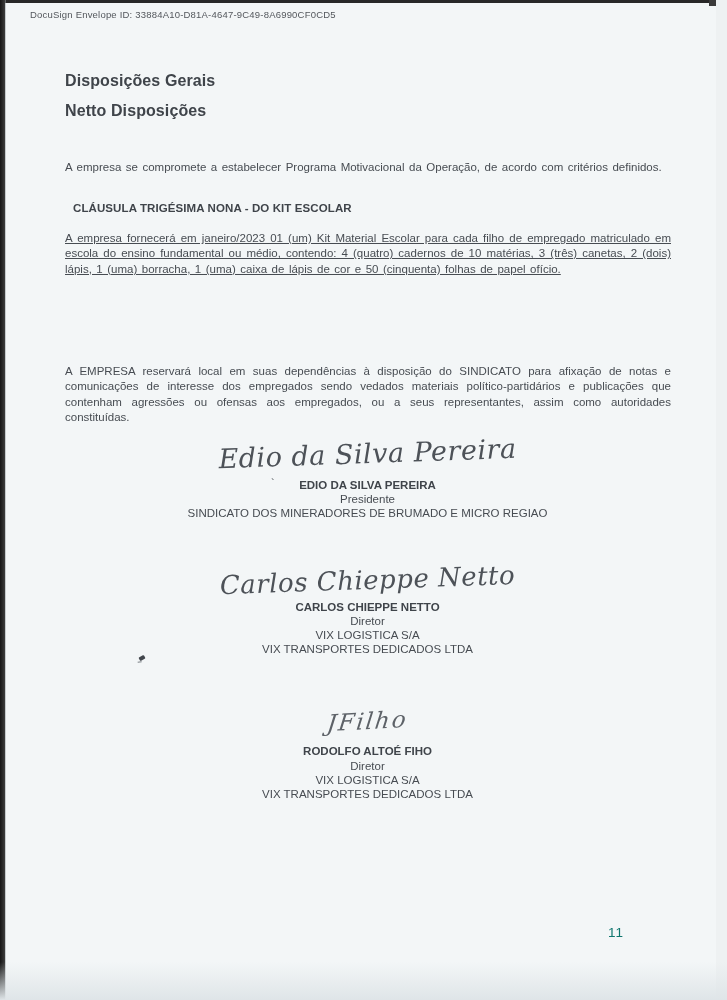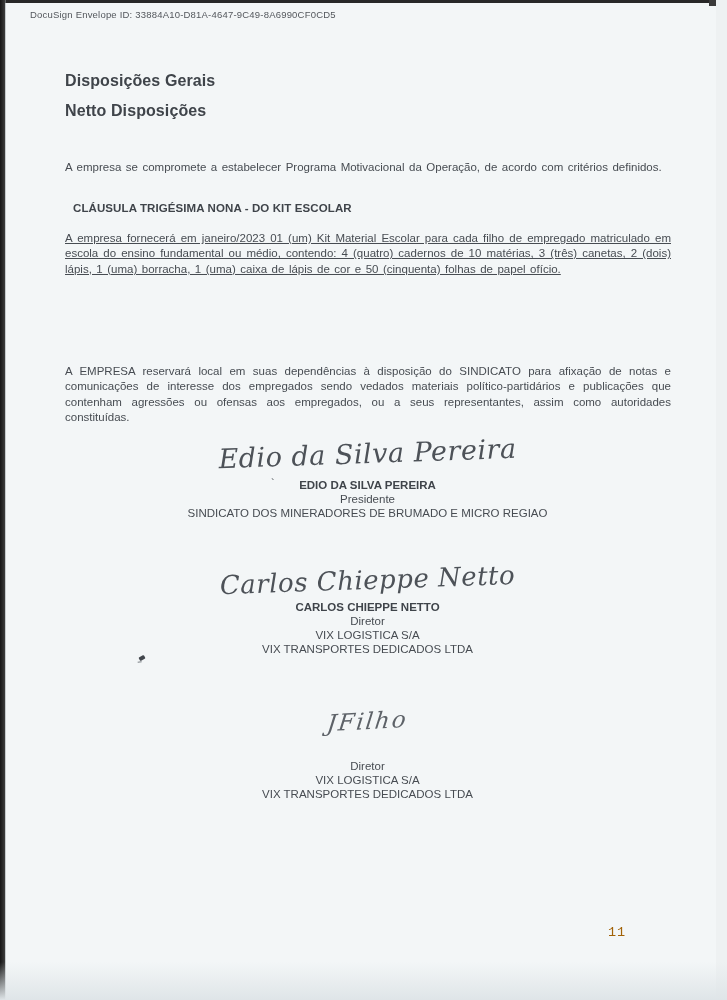--- a/index.html
+++ b/index.html
@@ -54,21 +54,21 @@
   .s3-org1{top:774px;}
   .s3-org2{top:788px;}
   
   .name-tick{position:absolute;left:271px;top:477px;font-size:11px;color:#4a4f55;}
   .ink-speck{position:absolute;left:139px;top:656px;width:6px;height:4px;
     background:#41464c;transform:rotate(-28deg);border-radius:1px;}
   .ink-speck::after{content:"";position:absolute;left:-3px;top:4px;width:4px;height:1px;
     background:#7c8287;transform:rotate(20deg);}
   
   .page-number{position:absolute;left:608px;top:925px;
-    font-family:Liberation Mono, monospace;font-size:13.5px;color:#a16207;letter-spacing:1px;}
+    font-family:Liberation Sans, sans-serif;font-size:13.5px;color:#0f766e;letter-spacing:1px;}
 </style>
 </head>
 <body>
 
 <div class="page">
 
   <div class="edge-top"></div>
   <div class="edge-top-right"></div>
   <div class="edge-left"></div>
   <div class="edge-left-inner"></div>
@@ -95,19 +95,20 @@
 
   <div class="sig-line sig-script s2-script">Carlos Chieppe Netto</div>
   <div class="sig-line s2-name">CARLOS CHIEPPE NETTO</div>
   <div class="sig-line s2-role">Diretor</div>
   <div class="sig-line s2-org1">VIX LOGISTICA S/A</div>
   <div class="sig-line s2-org2">VIX TRANSPORTES DEDICADOS LTDA</div>
 
   <div class="ink-speck"></div>
 
   <div class="sig-line sig-script s3-script">JFilho</div>
+  <div class="sig-line s3-name">RODOLFO ALTOÉ FIHO</div>
   <div class="sig-line s3-role">Diretor</div>
   <div class="sig-line s3-org1">VIX LOGISTICA S/A</div>
   <div class="sig-line s3-org2">VIX TRANSPORTES DEDICADOS LTDA</div>
 
   <div class="page-number">11</div>
 
 </div>
 
 </body></html>

